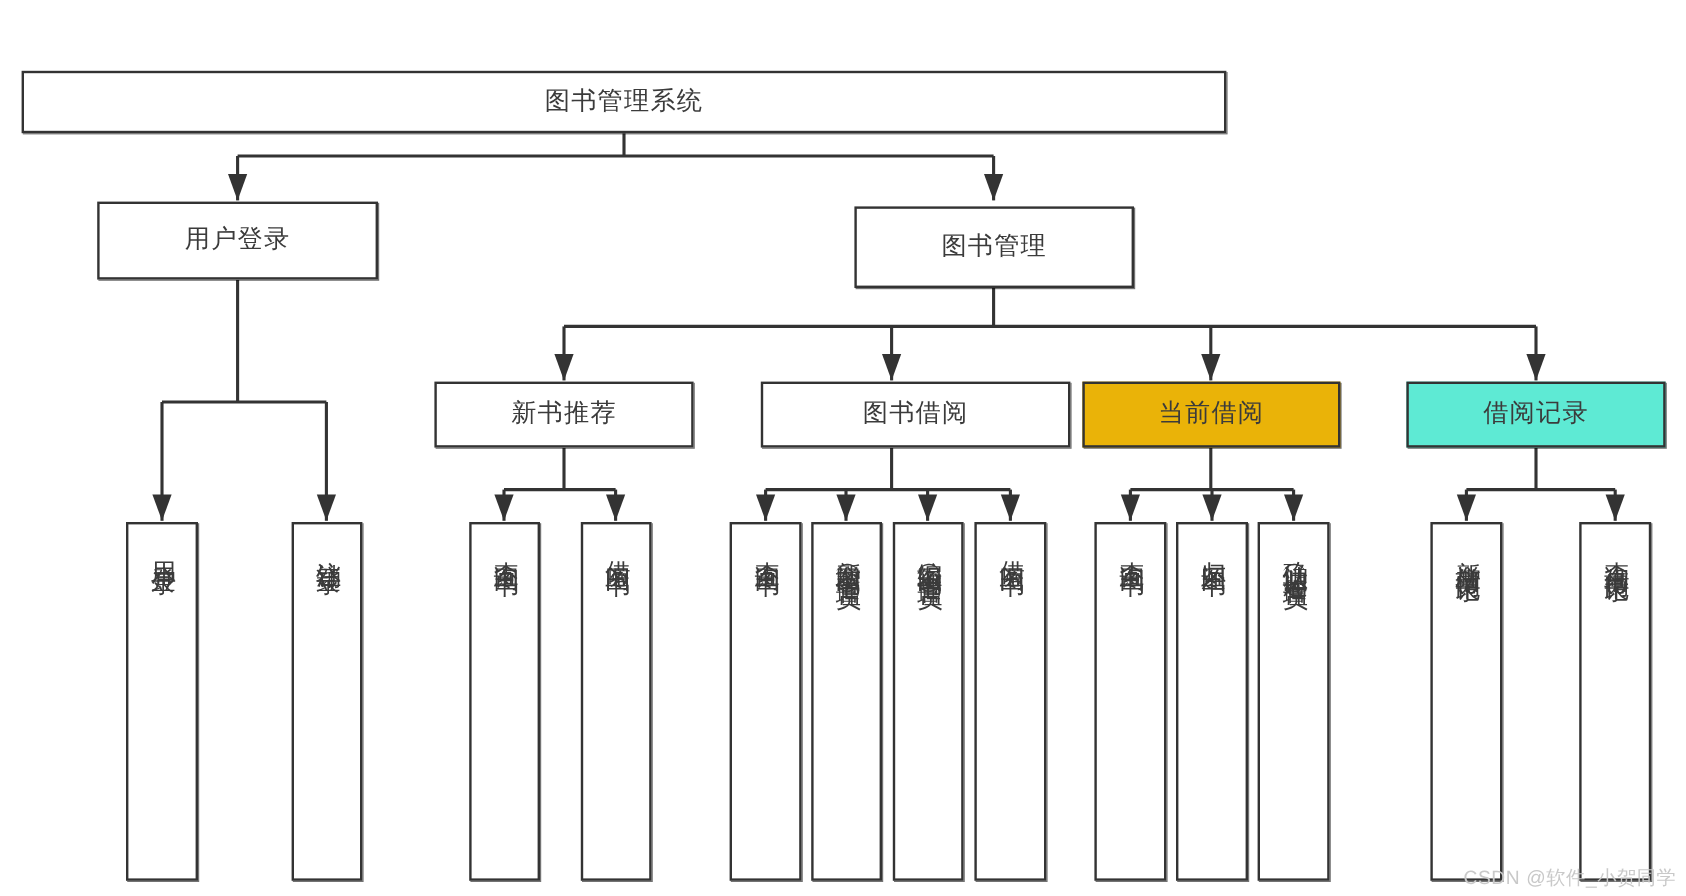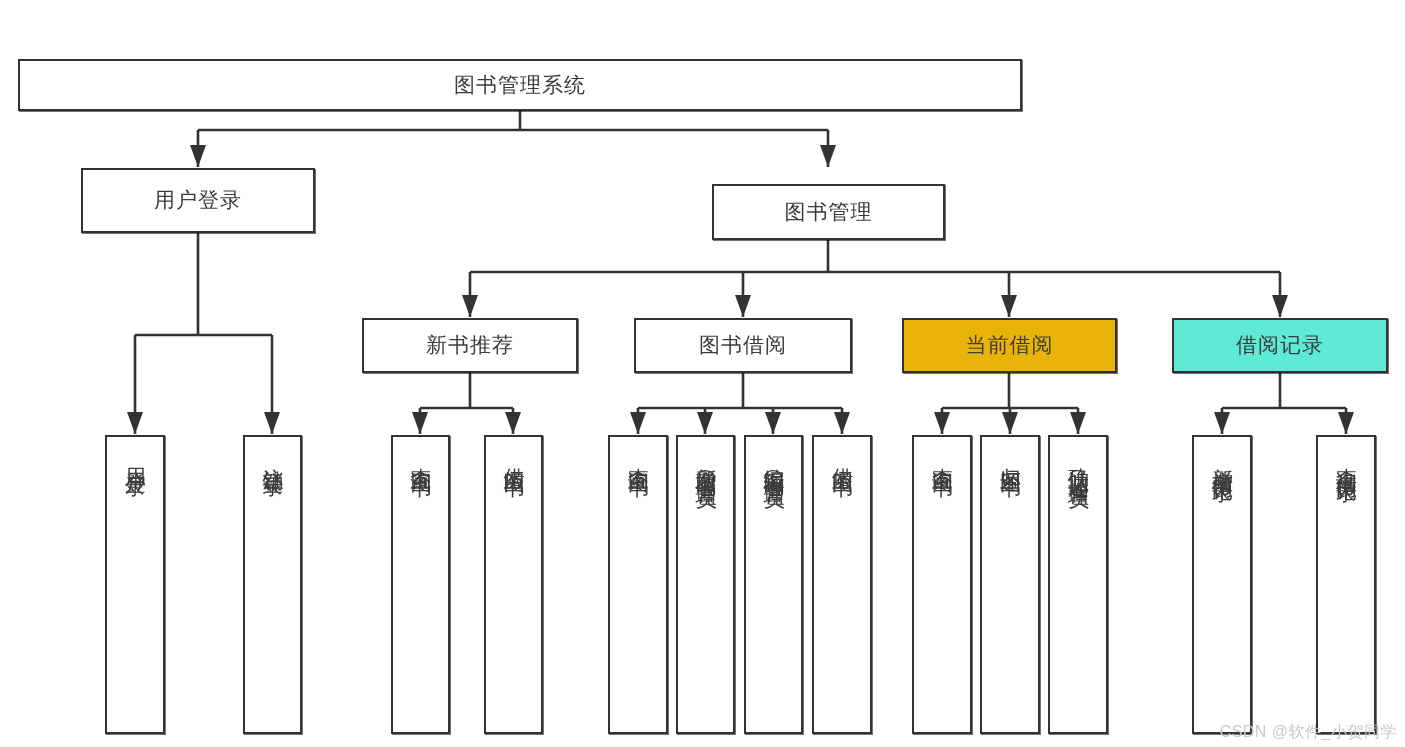--- a/index.html
+++ b/index.html
@@ -122,27 +122,27 @@
         <path d="M 1338 412 L 1354 412 L 1346 434 Z" fill="#333333"></path>
       </g>
   </svg>
   <div id="nodes-layer">
       <div class="node-box horiz" style="left: 18px; top: 15px; width: 1004px; height: 52px; border-color: rgb(51, 51, 51); background: rgb(255, 255, 255); margin-top: 44px;">
         <span class="node-label" style="color: rgb(59, 59, 59);">图书管理系统</span>
       </div>
       <div class="node-box horiz" style="left: 81px; top: 168px; width: 234px; height: 65px; border-color: rgb(51, 51, 51); background: rgb(255, 255, 255);">
         <span class="node-label" style="color: rgb(59, 59, 59);">用户登录</span>
       </div>
-      <div class="node-box horiz" style="left: 712px; top: 184px; width: 233px; height: 56px; border-color: rgb(51, 51, 51); background: rgb(255, 255, 255);">
+      <div class="node-box horiz" style="left: 712px; top: 172px; width: 233px; height: 68px; border-color: rgb(51, 51, 51); background: rgb(255, 255, 255);">
         <span class="node-label" style="color: rgb(59, 59, 59);">图书管理</span>
       </div>
       <div class="node-box horiz" style="left: 362px; top: 318px; width: 216px; height: 55px; border-color: rgb(51, 51, 51); background: rgb(255, 255, 255);">
         <span class="node-label" style="color: rgb(59, 59, 59);">新书推荐</span>
       </div>
-      <div class="node-box horiz" style="left: 634px; top: 318px; width: 218px; height: 55px; border-color: rgb(51, 51, 51); background: rgb(255, 255, 255);">
+      <div class="node-box horiz" style="left: 634px; top: 318px; width: 258px; height: 55px; border-color: rgb(51, 51, 51); background: rgb(255, 255, 255);">
         <span class="node-label" style="color: rgb(59, 59, 59);">图书借阅</span>
       </div>
       <div class="node-box horiz" style="left: 902px; top: 318px; width: 215px; height: 55px; border-color: rgb(51, 51, 51); background: #eab308;">
         <span class="node-label" style="color: rgb(59, 59, 59);">当前借阅</span>
       </div>
       <div class="node-box horiz" style="left: 1172px; top: 318px; width: 216px; height: 55px; border-color: rgb(51, 51, 51); background: #5eead4;">
         <span class="node-label" style="color: rgb(59, 59, 59);">借阅记录</span>
       </div>
       <div class="node-box vert" style="left: 105px; top: 435px; width: 60px; height: 299px; border-color: rgb(51, 51, 51); background: rgb(255, 255, 255);">
         <span class="node-label" style="color: rgb(59, 59, 59);">用户登录</span>

